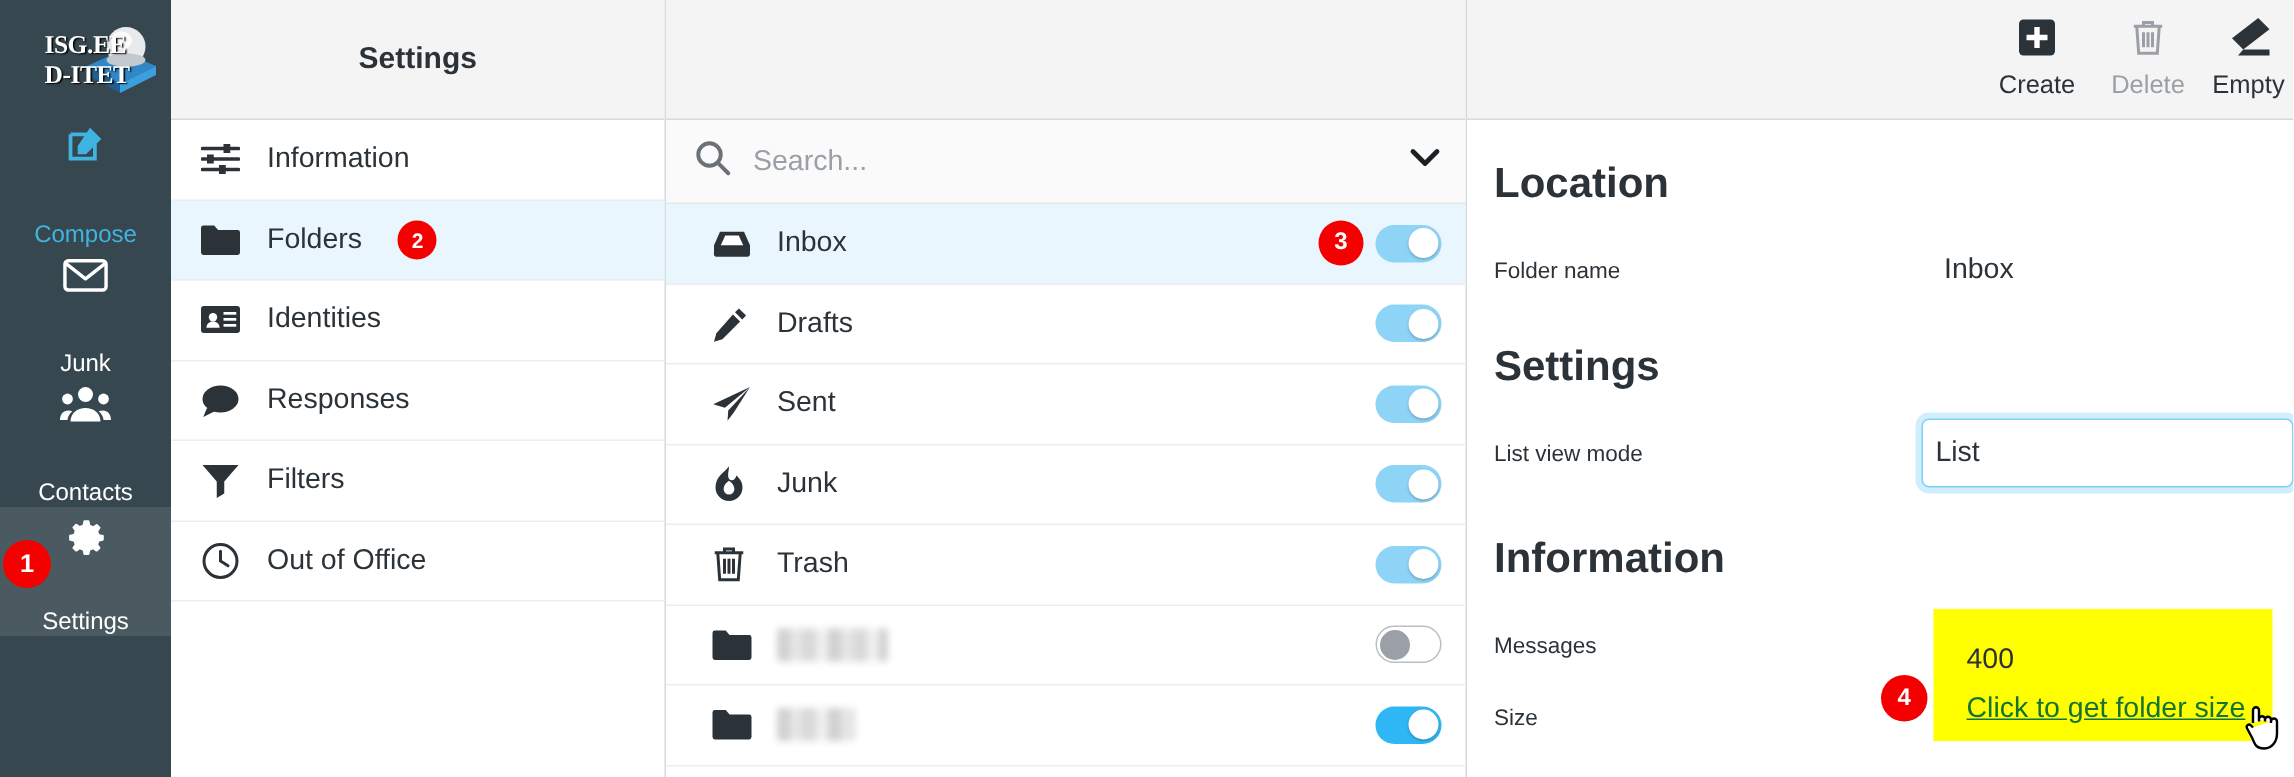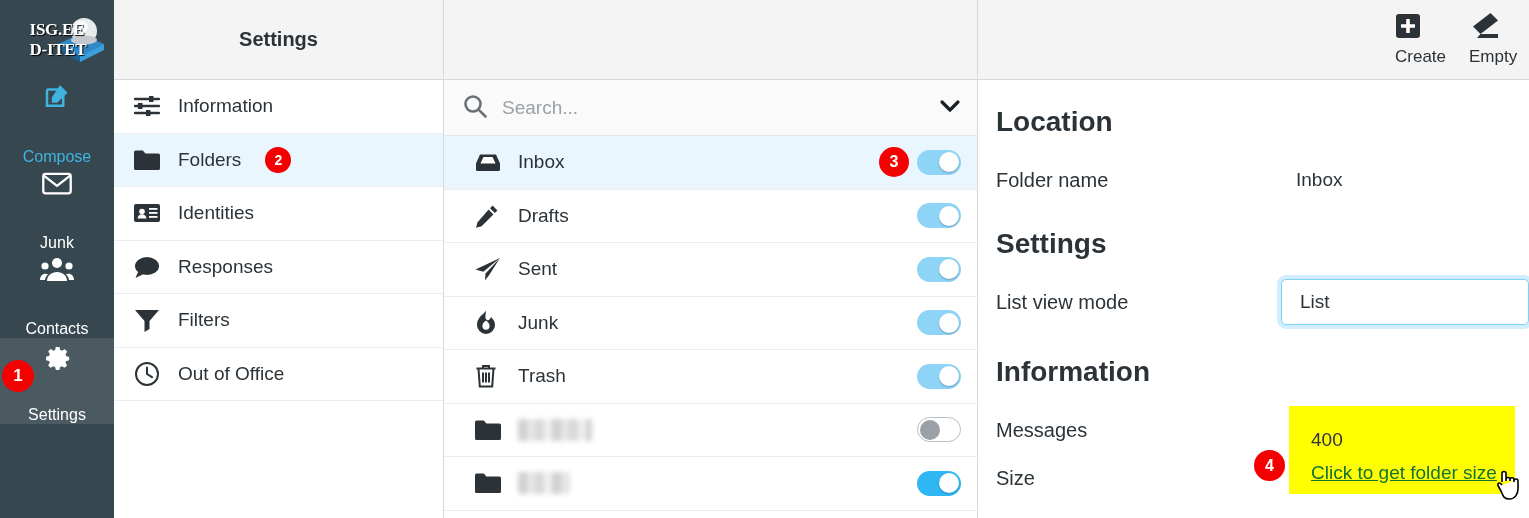--- a/index.html
+++ b/index.html
@@ -197,47 +197,47 @@
     height: 80px; flex: 0 0 80px;
     background: #f4f4f4;
     border-bottom: 1px solid #d4dadd;
     display: flex; align-items: center; justify-content: flex-end;
     padding-right: 0px;
     gap: 0px;
   }
   .tb-btn {
     width: 74px;
     display: flex; flex-direction: column;
-    justify-content: center;
+    align-items: center; justify-content: center;
     gap: 4px;
     color: #2c3338;
     cursor: pointer;
     height: 80px;
   }
   .tb-btn.disabled { color: #9aa0a6; cursor: default; }
   .tb-btn .tb-label { font-size: 17px; white-space: nowrap; }
   .detail-body { padding: 26px 0 0 18px; position: relative; flex: 1; }
   .section-title {
     font-size: 28px; font-weight: bold; color: #2c3338;
     margin-bottom: 18px;
   }
   .prop-row {
     display: flex; align-items: center;
     height: 48px;
     position: relative;
   }
-  .prop-label { width: 300px; font-size: 20px; color: #2c3338; }
+  .prop-label { width: 300px; font-size: 15px; color: #2c3338; }
   .prop-value { font-size: 19px; color: #2c3338; }
   .select-box {
     width: 260px; height: 46px;
     border: 1px solid #7fd0f5;
     border-radius: 5px;
     box-shadow: 0 0 0 4px rgba(100,200,250,.30);
     display: flex; align-items: center;
-    padding-left: 18px;
+    padding-left: 8px;
     font-size: 19px; color: #2c3338;
     background: #fff;
     cursor: pointer;
   }
   .hl-block {
     position: absolute;
     left: 293px; top: 0px;
     width: 226px; height: 88px;
     background: #ffff00;
   }
@@ -522,20 +522,31 @@
       <div class="tb-btn">
         <span>
           <svg width="26" height="26" viewBox="0 0 26 26" fill="#2c3338">
             <rect x="1" y="1" width="24" height="24" rx="3"></rect>
             <path d="M11.2 6h3.6v5.2H20v3.6h-5.2V20h-3.6v-5.2H6v-3.6h5.2z" fill="#fff"></path>
           </svg>
         </span>
         <span class="tb-label">Create</span>
       </div>
 
+      <div class="tb-btn disabled">
+        <span>
+          <svg width="24" height="26" viewBox="0 0 24 26" fill="none" stroke="#9aa0a6" stroke-width="2">
+            <path d="M2.5 5.5h19"></path>
+              <path d="M9 5.5V3h6v2.5"></path>
+            <path d="M4.5 5.5l1.3 18h12.4l1.3-18"></path>
+            <path d="M9 9.5v10M12 9.5v10M15 9.5v10"></path>
+          </svg>
+        </span>
+        <span class="tb-label">Delete</span>
+      </div>
 
       <div class="tb-btn" style="width:60px">
         <span>
           <svg width="30" height="26" viewBox="0 0 30 26" fill="#2c3338">
             <path d="M29 7.5L21.5 0 4 13.5 11.5 21 29 7.5z"></path>
             <path d="M11.5 21H29v4H8z"></path>
           </svg>
         </span>
         <span class="tb-label">Empty</span>
       </div>

